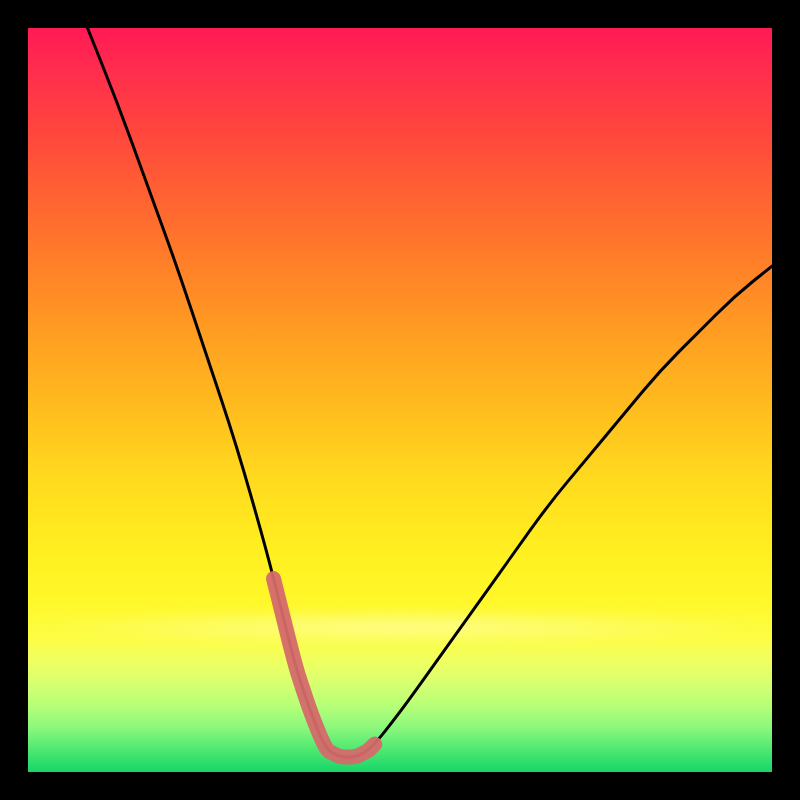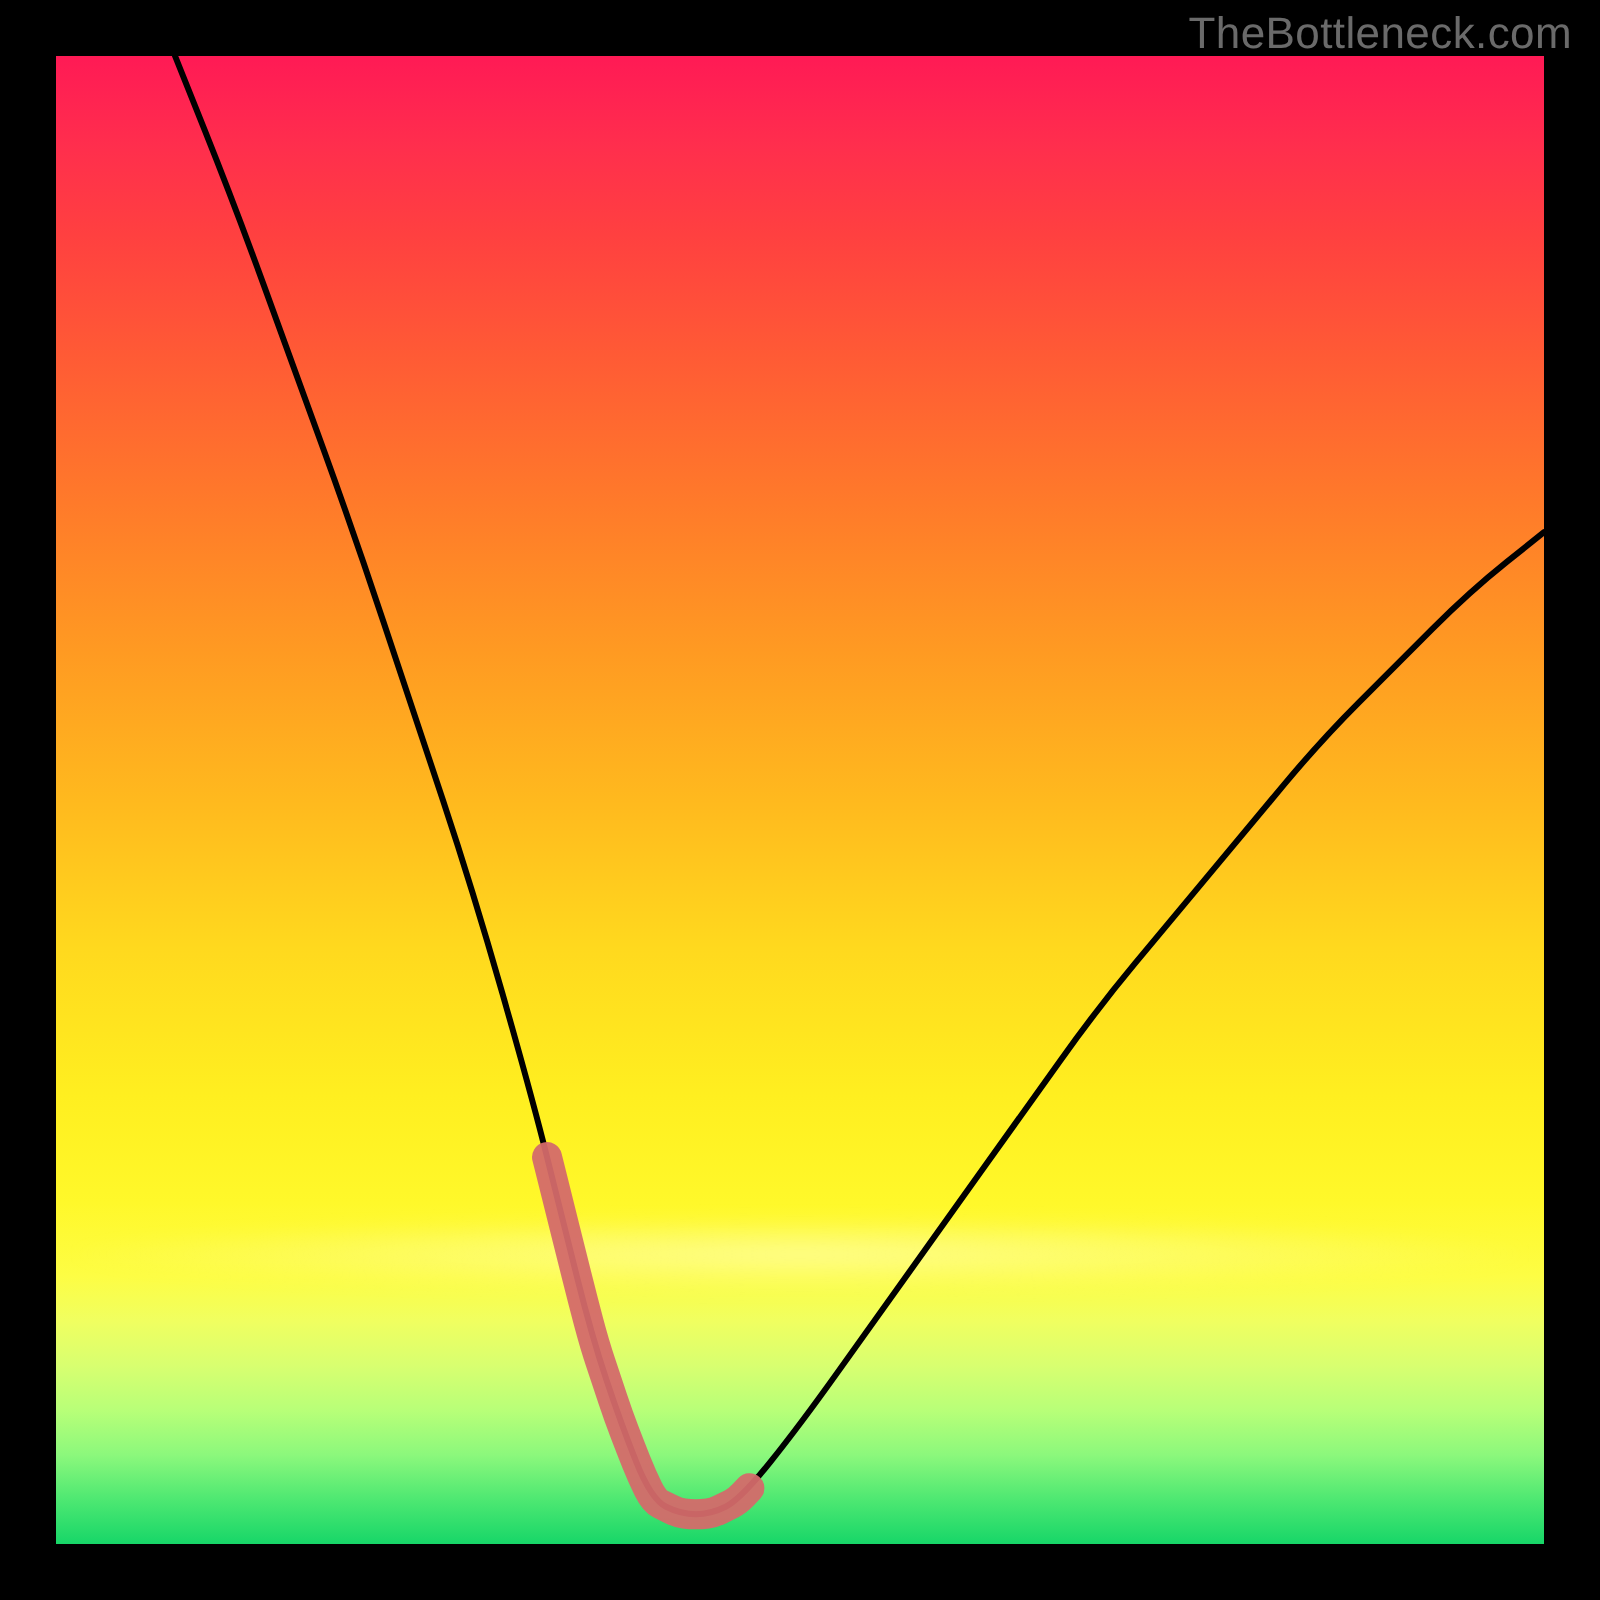--- a/index.html
+++ b/index.html
@@ -80,21 +80,20 @@
     width: 100%;
     height: 100%;
     overflow: visible;
   }
 </style>
 </head>
 <body>
 
 <div class="frame">
 
-  <div class="watermark">TheBottleneck.com</div>
 
   <div class="plot">
     <div class="gradient"></div>
     <div class="glow"></div>
 
     <svg class="curve" viewBox="0 0 744 744" preserveAspectRatio="none">
       <path id="main-curve" fill="none" stroke="#000" stroke-width="3" stroke-linecap="round" stroke-linejoin="round" d="M 59.52 0 Q 59.52 0 74.4 37.200000000000045 Q 89.28 74.39999999999998 104.16000000000001 115.32000000000005 Q 119.04 156.24 133.92 197.15999999999997 Q 148.8 238.07999999999998 163.68 282.72 Q 178.56 327.35999999999996 193.44 372 Q 208.32000000000002 416.64 223.2 468.72 Q 238.08 520.8 245.52 550.56 Q 252.96 580.3199999999999 260.4 610.08 Q 267.84 639.84 275.28 662.16 Q 282.72 684.48 290.16 703.08 Q 297.6 721.68 305.03999999999996 725.4 Q 312.47999999999996 729.12 319.92 729.12 Q 327.36 729.12 334.8 725.4 Q 342.24 721.68 357.12 703.08 Q 372 684.48 390.6 658.44 Q 409.20000000000005 632.4 427.79999999999995 606.36 Q 446.4 580.3199999999999 465 554.28 Q 483.6 528.24 502.20000000000005 502.2 Q 520.8 476.16 539.4 453.84 Q 558 431.52000000000004 576.6 409.2 Q 595.2 386.88 613.8 364.56 Q 632.4 342.23999999999995 651 323.64000000000004 Q 669.6 305.04 688.2 286.44 Q 706.8 267.84 725.4 252.95999999999998 T 744 238.07999999999998"></path>
       <path id="highlight-curve" fill="none" stroke="#d46a6a" stroke-width="15" stroke-linecap="round" stroke-linejoin="round" opacity="0.95" d="M 245.52 550.56 Q 245.52 550.56 248.49599999999998 562.4639999999999 Q 251.47199999999998 574.3679999999999 254.44799999999998 586.2719999999999 Q 257.4239999999999 598.1759999999998 260.3999999999999 610.0799999999998 Q 263.3759999999999 621.9839999999997 266.3519999999999 633.1439999999998 Q 269.3279999999999 644.3039999999997 272.3039999999999 653.2319999999997 Q 275.2799999999999 662.1599999999996 278.25599999999986 671.0879999999996 Q 281.23199999999986 680.0159999999996 284.20799999999986 687.8279999999996 Q 287.18399999999986 695.6399999999996 290.15999999999985 703.0799999999996 Q 293.13599999999985 710.5199999999995 296.1119999999998 716.4719999999998 Q 299.0879999999998 722.4239999999999 302.0639999999998 723.9119999999999 Q 305.0399999999998 725.3999999999999 308.0159999999998 726.8879999999999 Q 310.9919999999998 728.3759999999999 313.96799999999973 728.7479999999999 Q 316.94399999999973 729.12 319.91999999999973 729.12 Q 322.89599999999973 729.12 325.87199999999973 728.748 Q 328.84799999999973 728.3760000000002 331.82399999999967 726.8880000000001 Q 334.79999999999967 725.4000000000002 337.77599999999967 723.9120000000001 Q 340.75199999999967 722.4240000000002 343.72799999999967 719.2620000000003 T 346.70399999999967 716.1000000000005"></path>
     </svg>
   </div>

